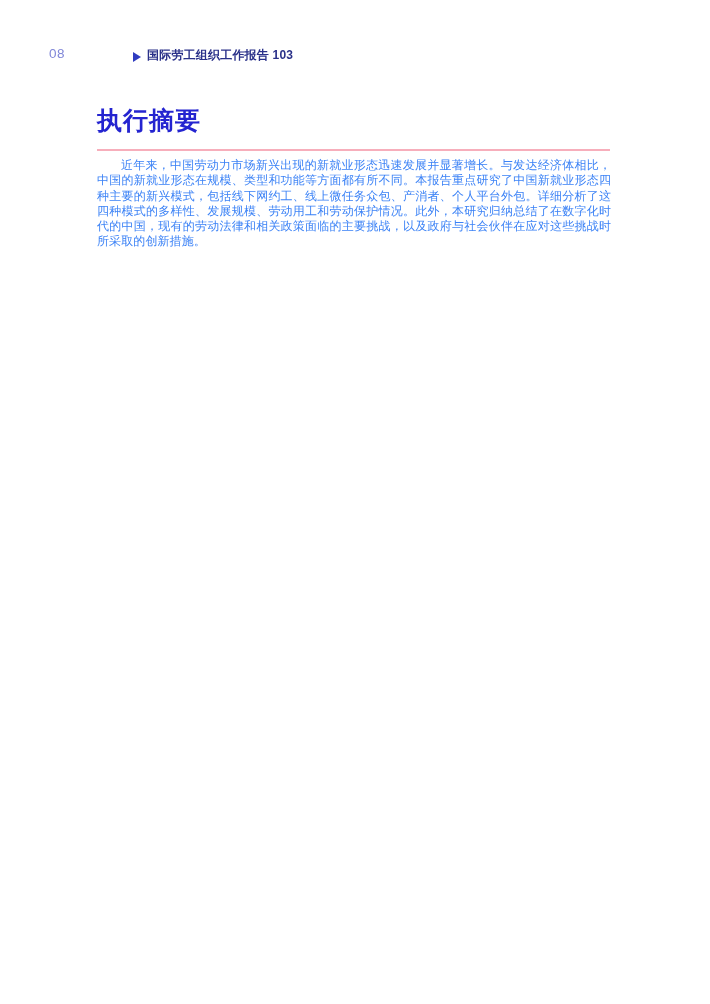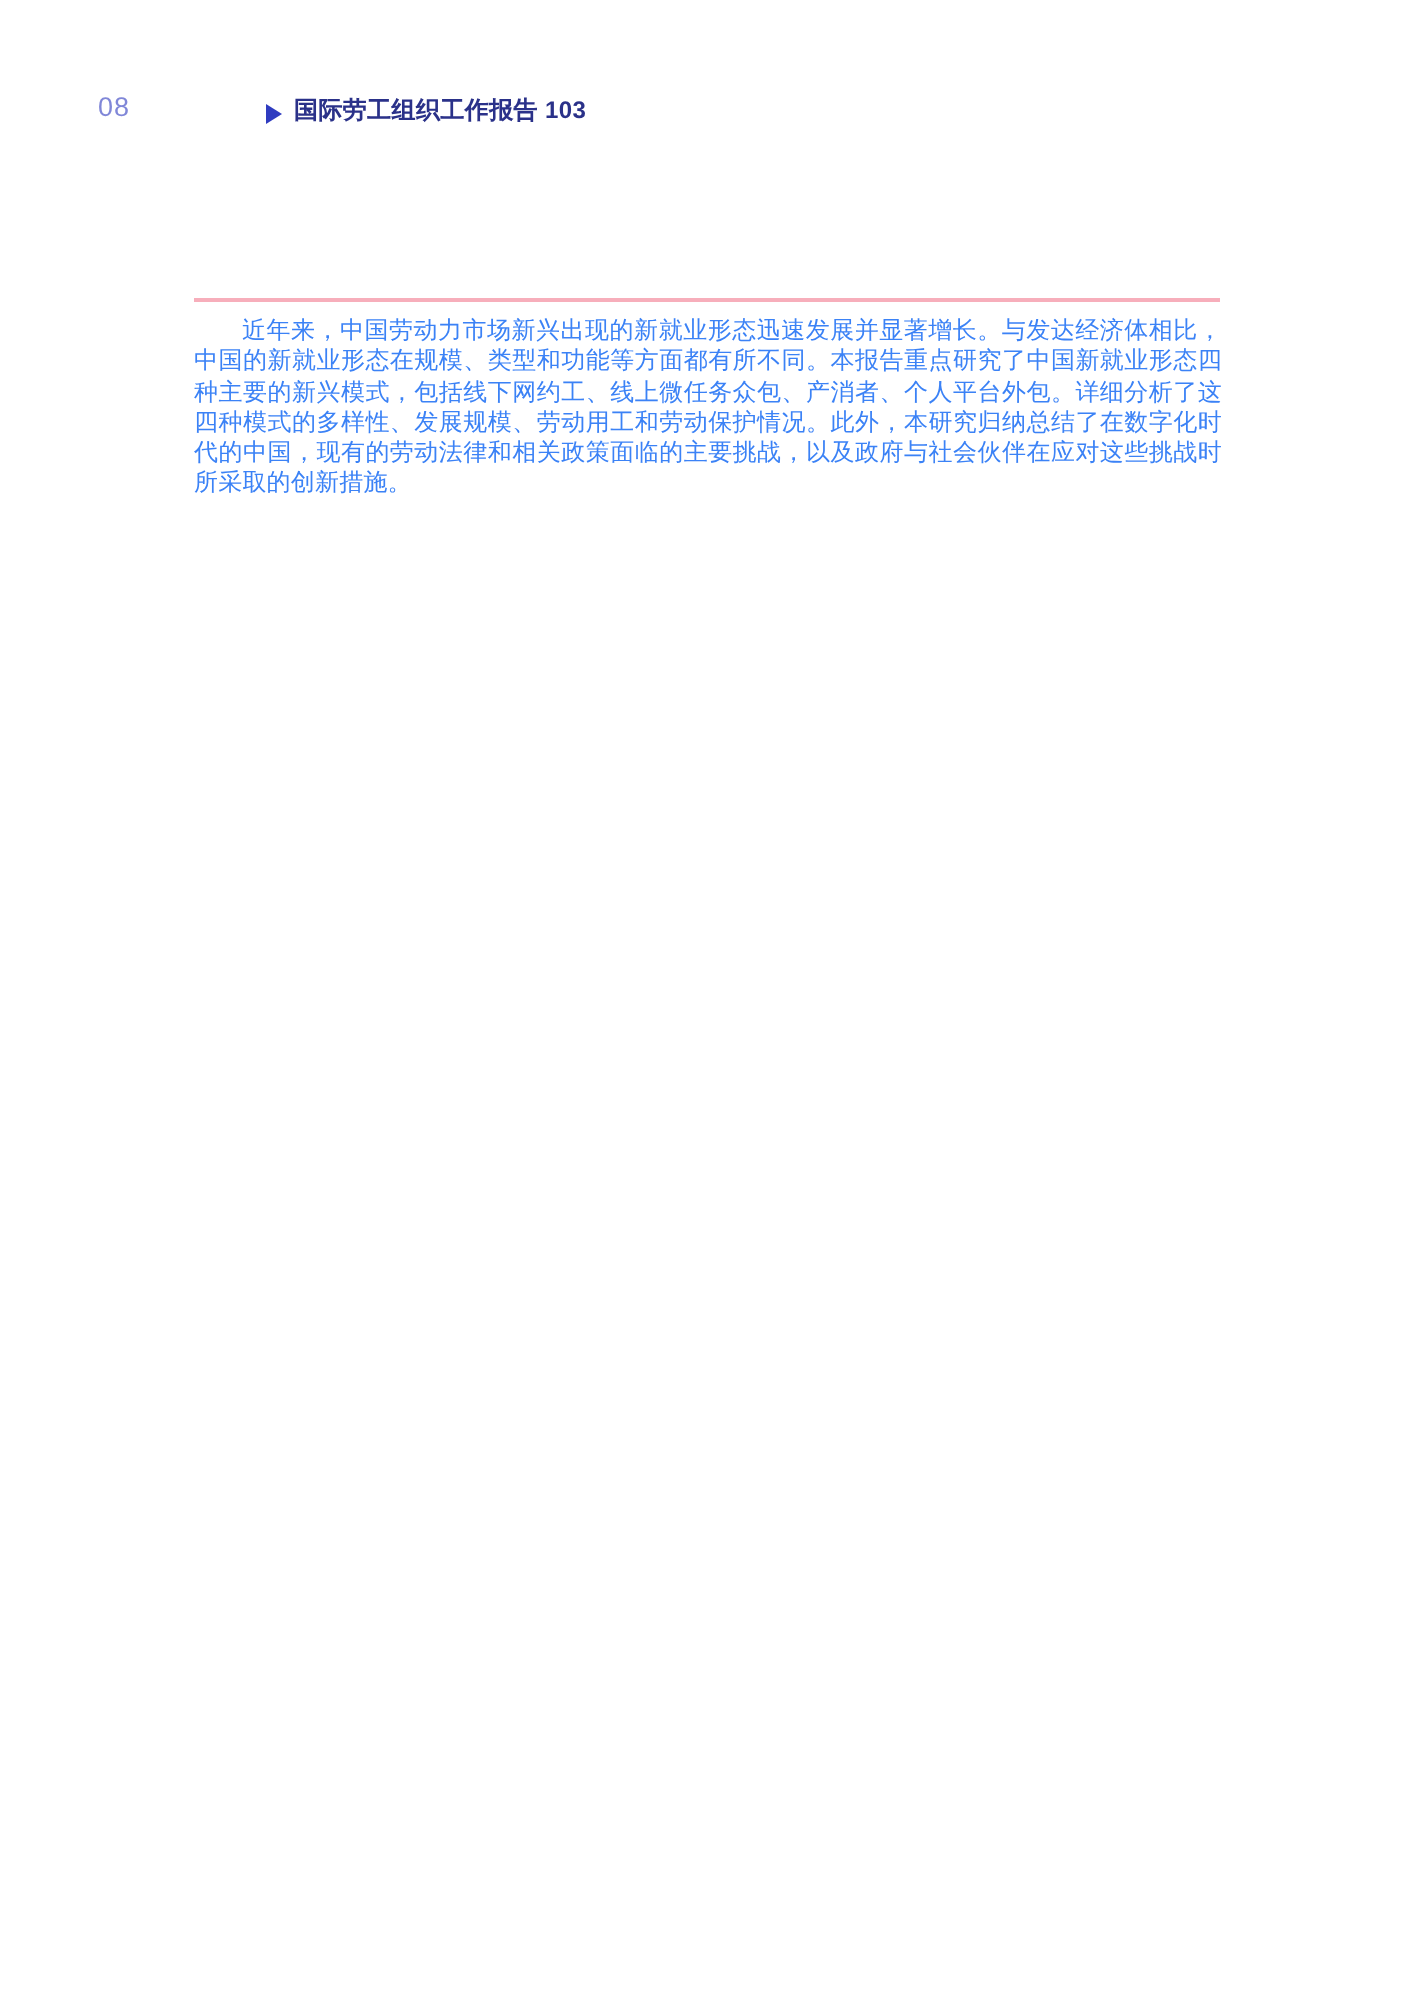--- a/index.html
+++ b/index.html
@@ -95,18 +95,19 @@
 
 <div class="page">
 
   <span class="page-number">08</span>
 
   <div class="header-group">
     <span class="triangle-icon"></span>
     <span class="report-title">国际劳工组织工作报告 103</span>
   </div>
 
+  <h1 class="section-title">执行摘要</h1>
 
   <hr class="title-divider">
 
   <p class="summary-paragraph">近年来，中国劳动力市场新兴出现的新就业形态迅速发展并显著增长。与发达经济体相比，中国的新就业形态在规模、类型和功能等方面都有所不同。本报告重点研究了中国新就业形态四种主要的新兴模式，包括线下网约工、线上微任务众包、产消者、个人平台外包。详细分析了这四种模式的多样性、发展规模、劳动用工和劳动保护情况。此外，本研究归纳总结了在数字化时代的中国，现有的劳动法律和相关政策面临的主要挑战，以及政府与社会伙伴在应对这些挑战时所采取的创新措施。</p>
 
 </div>
 
 </body></html>

